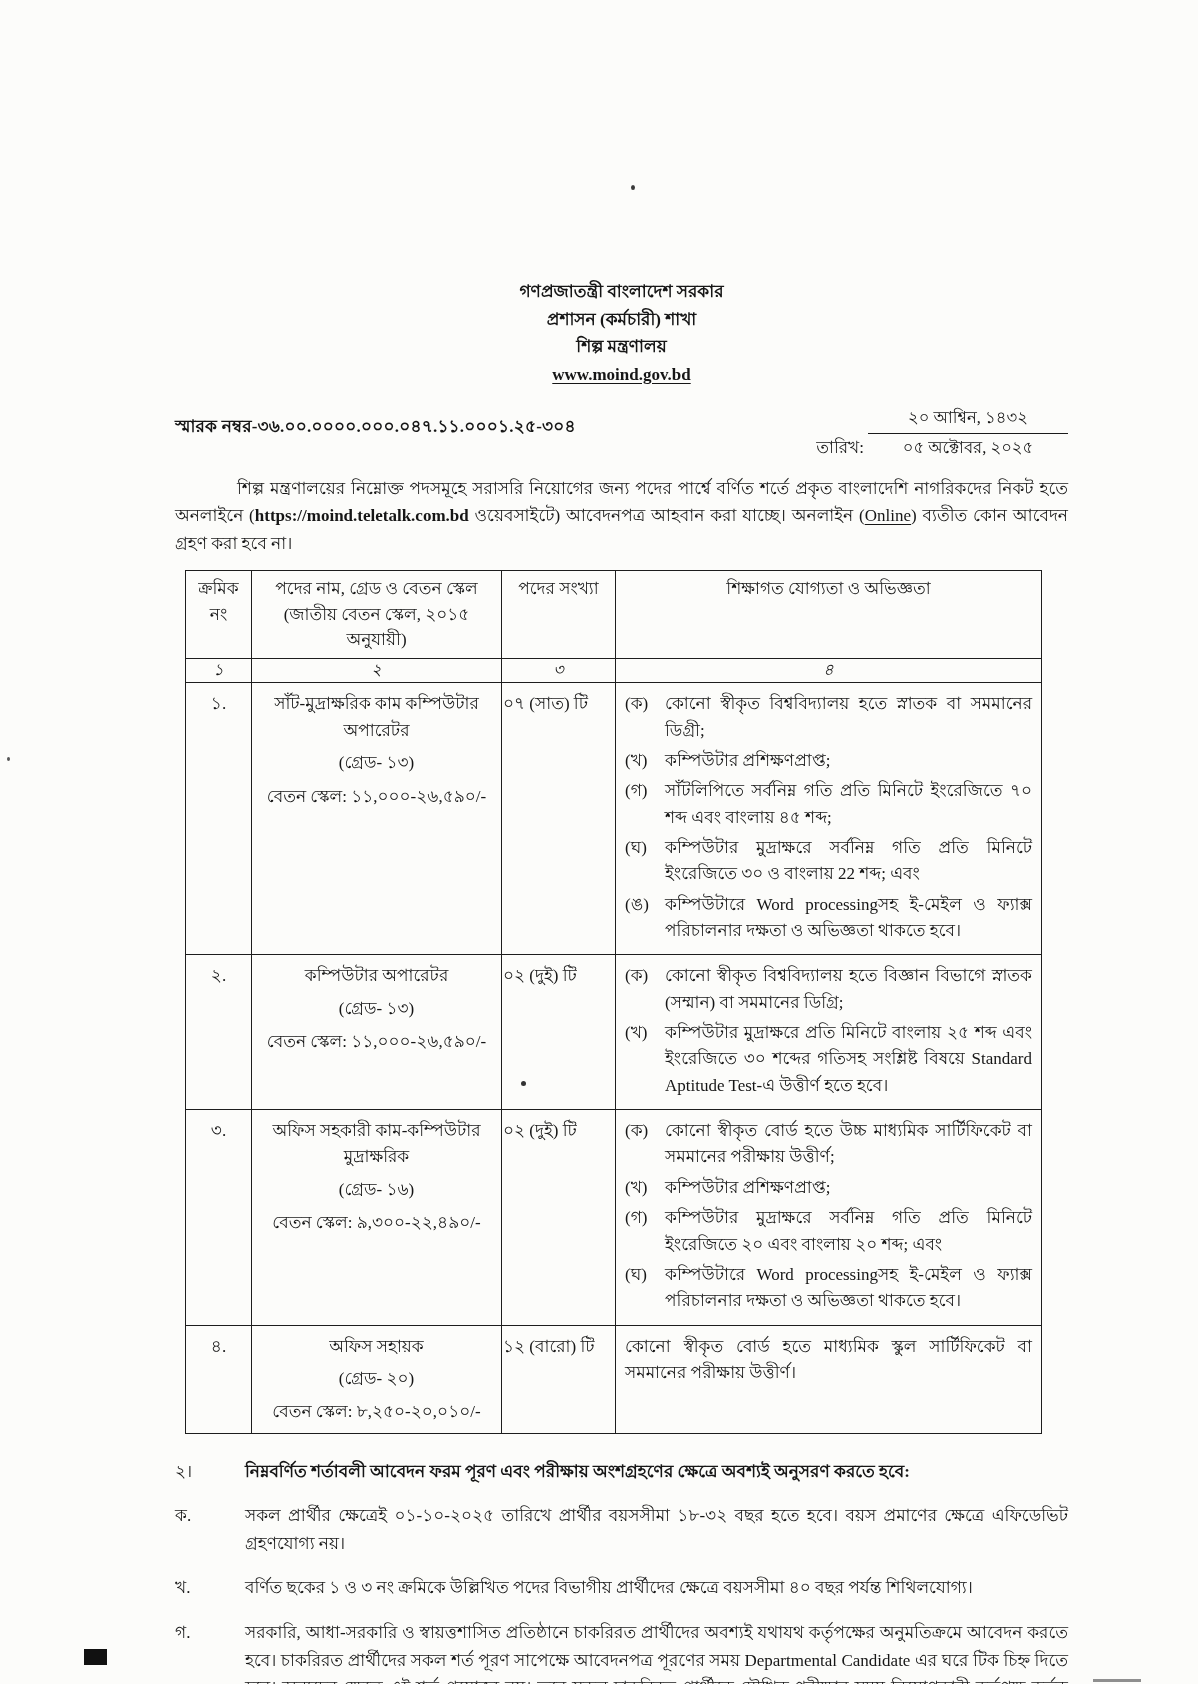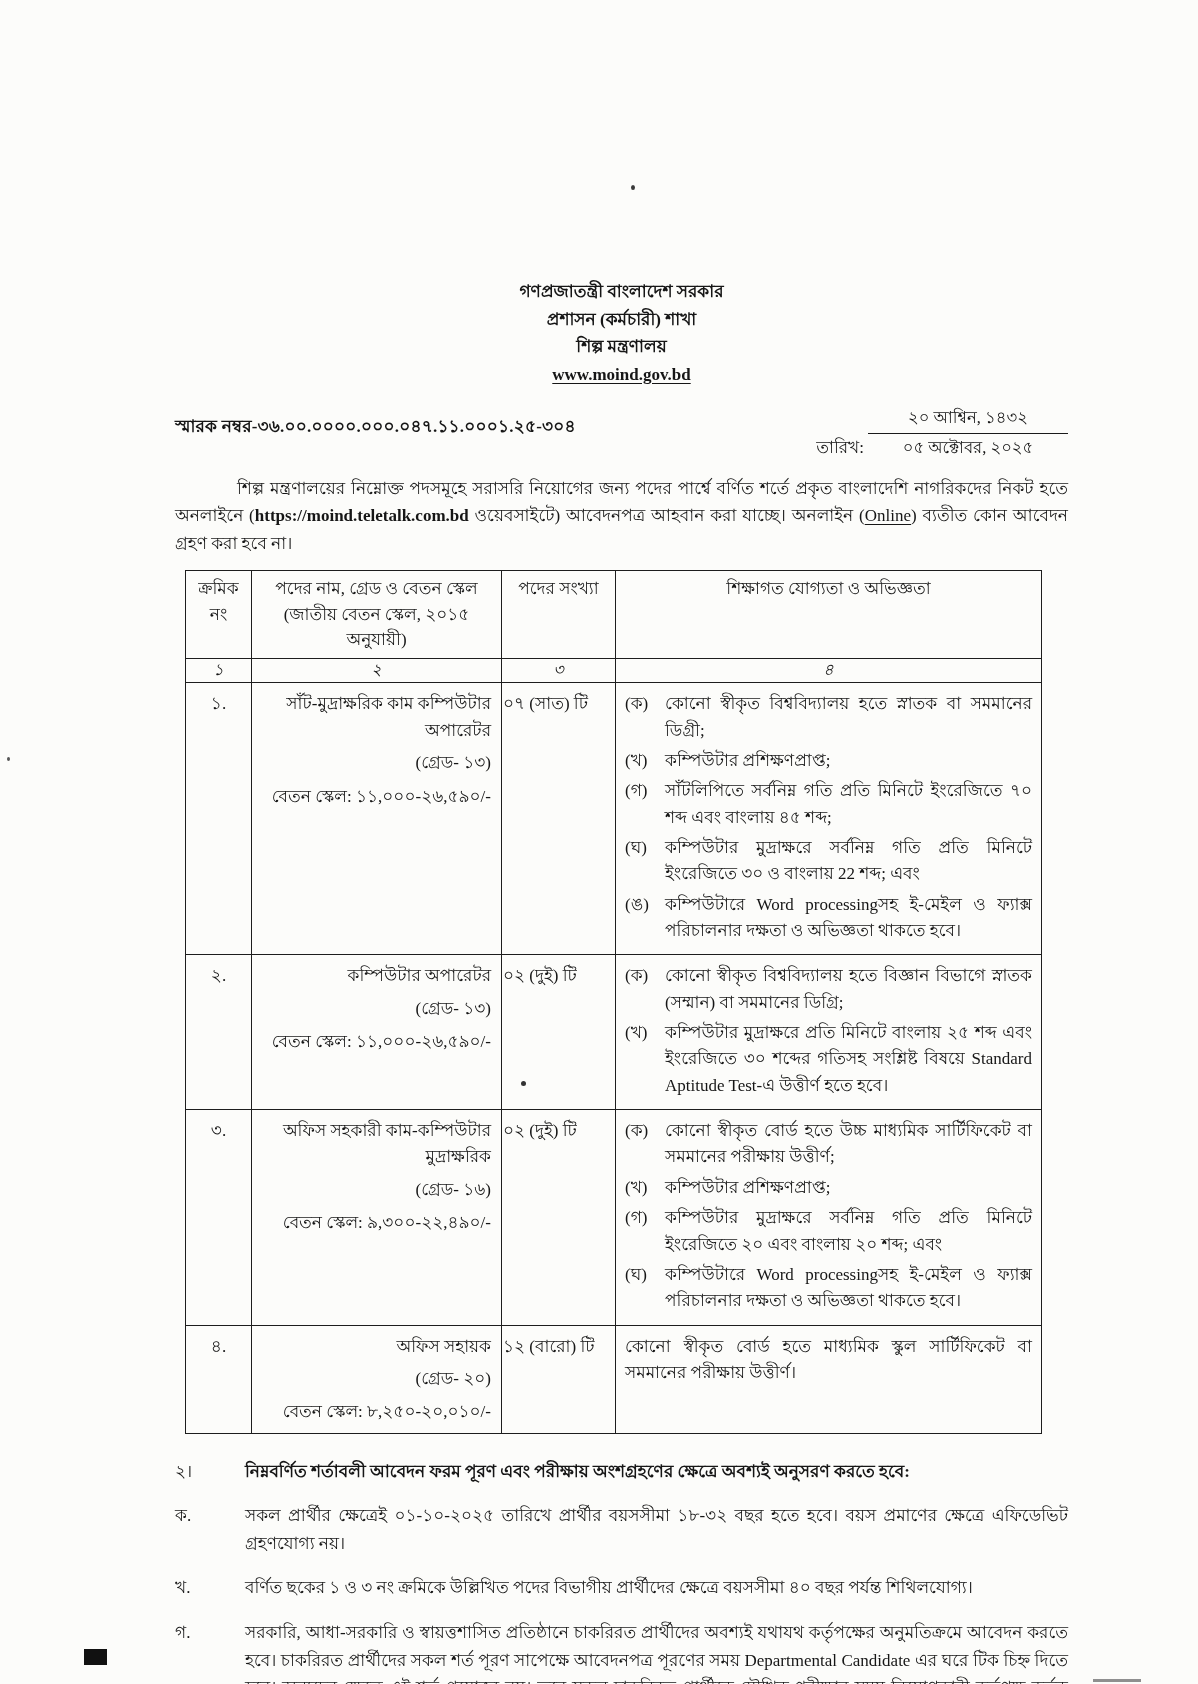--- a/index.html
+++ b/index.html
@@ -31,21 +31,21 @@
   
   .intro{margin:14px 0 0 0;text-align:justify;text-indent:62px;line-height:1.62;}
   .intro .b{font-weight:700;}
   .intro .u{text-decoration:underline;text-underline-offset:3px;}
   
   table.posts{margin-top:13px;margin-left:10px;width:856px;border-collapse:collapse;table-layout:fixed;}
   table.posts td,table.posts th{border:1.5px solid #1d1d1d;vertical-align:top;}
   th.h{font-weight:400;text-align:center;vertical-align:middle;padding:5px 4px;line-height:1.5;}
   tr.numrow td{text-align:center;font-style:italic;padding:0 0 2px 0;line-height:1.35;font-size:16px;}
   td.serial{text-align:center;padding-top:8px;}
-  td.postname{text-align:right;padding:8px 10px;}
+  td.postname{text-align:center;padding:8px 10px;}
   td.postname .nm{line-height:1.55;}
   td.postname .gr{margin-top:6px;}
   td.postname .sc{margin-top:8px;}
   td.count{padding-top:8px;}
   td.quals{padding:4px 9px 6px 9px;}
   .qual{display:grid;grid-template-columns:35px 1fr;column-gap:5px;margin:4px 0;text-align:justify;line-height:1.55;}
   .qual .ql{white-space:nowrap;}
   .qual-plain{margin:4px 0;text-align:justify;line-height:1.55;}
   
   .conds{margin-top:24px;}

